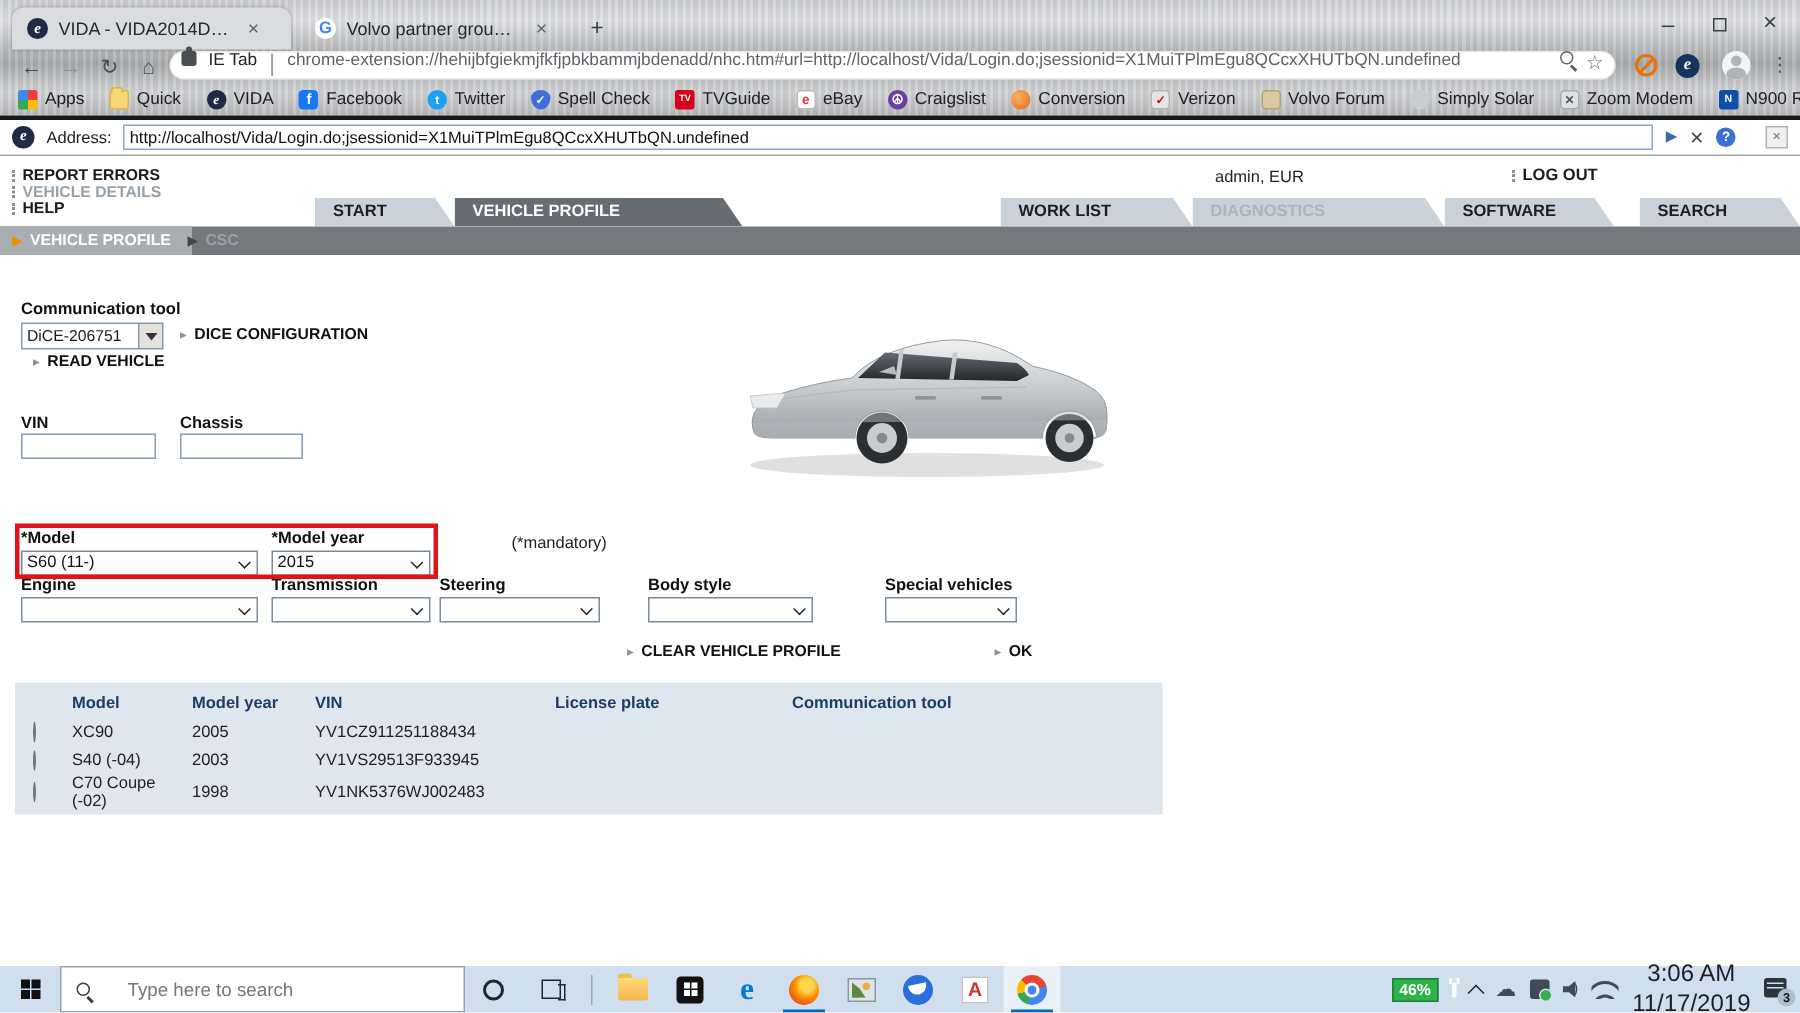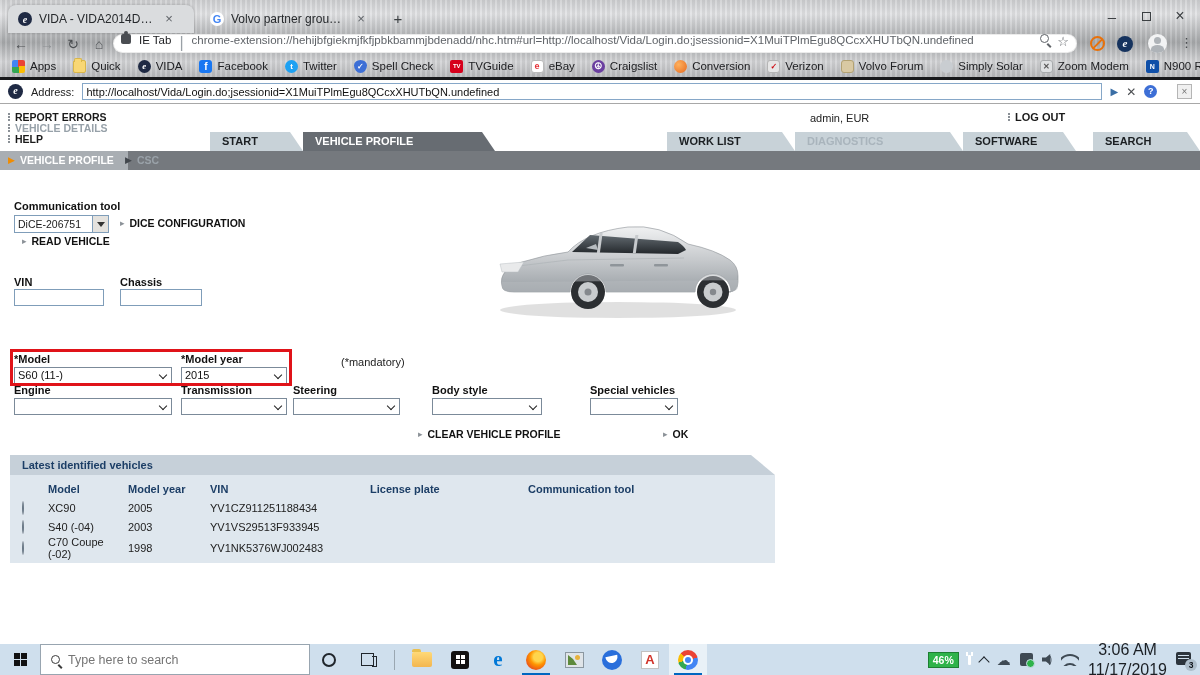--- a/index.html
+++ b/index.html
@@ -130,21 +130,21 @@
   .lv-body{background:#dfe7ee;padding:4px 0 8px 12px}
   .lv-row{display:grid;grid-template-columns:26px 80px 82px 160px 158px auto;align-items:center;height:19px;font-size:11px;color:#222}
   .lv-row.hdr{font-weight:bold;color:#1c3e66}
   .radio{width:11px;height:11px;border:1px solid #6b7a88;border-radius:50%;background:#fff}
 
   
   .taskbar{position:absolute;left:0;top:644px;width:1200px;height:31px;background:#cfdfed;display:flex;align-items:center}
   .startbtn{width:40px;height:31px;display:flex;align-items:center;justify-content:center}
   .winlogo{width:13px;height:13px;display:grid;grid-template-columns:6px 6px;grid-template-rows:6px 6px;gap:1px}
   .winlogo span{background:#111}
-  .tsearch{width:270px;height:31px;background:#fff;border:1px solid #98a5b0;display:flex;align-items:center;gap:8px;padding:0 10px;color:#3b3b3b;font-size:12.5px}
+  .tsearch{width:270px;height:31px;background:#fff;border:1px solid #98a5b0;display:flex;align-items:center;gap:25px;padding:0 10px;color:#3b3b3b;font-size:12.5px}
   .tsearch .lens{border-color:#3b3b3b}.tsearch .lens::after{background:#3b3b3b}
   .tsearch input{border:none;outline:none;font-size:12.5px;color:#3b3b3b;width:200px;background:transparent;font-family:"Liberation Sans",sans-serif}
   .cortana{width:14px;height:14px;border:2px solid #20262c;border-radius:50%}
   .taskview{width:13px;height:13px;border:1.5px solid #20262c;position:relative}
   .taskview::before{content:"";position:absolute;right:-4px;top:2px;width:4px;height:9px;border:1.5px solid #20262c;border-left:none}
   .tsep{width:1px;height:20px;background:#9aa7b1;margin:0 8px}
   .tslot{width:38px;height:31px;display:flex;align-items:center;justify-content:center;position:relative}
   .tslot.running::after{content:"";position:absolute;left:5px;right:5px;bottom:0;height:2px;background:#0067c0}
   .tslot.focus{background:rgba(255,255,255,.55)}
   .ti-folder{width:20px;height:15px;background:linear-gradient(180deg,#ffd977,#f3b64f);border-radius:2px;position:relative}
@@ -434,21 +434,20 @@
   <div class="abs applink" style="left:418px;top:323px">
     <span class="arr">▸</span>
     <span>CLEAR VEHICLE PROFILE</span>
   </div>
   <div class="abs applink" style="left:663px;top:323px">
     <span class="arr">▸</span>
     <span>OK</span>
   </div>
 
   <div class="lv-table">
-    <div class="lv-head">Latest identified vehicles</div>
     <div class="lv-body">
       <div class="lv-row hdr">
         <span></span>
         <span>Model</span>
         <span>Model year</span>
         <span>VIN</span>
         <span>License plate</span>
         <span>Communication tool</span>
       </div>
       <div class="lv-row">

